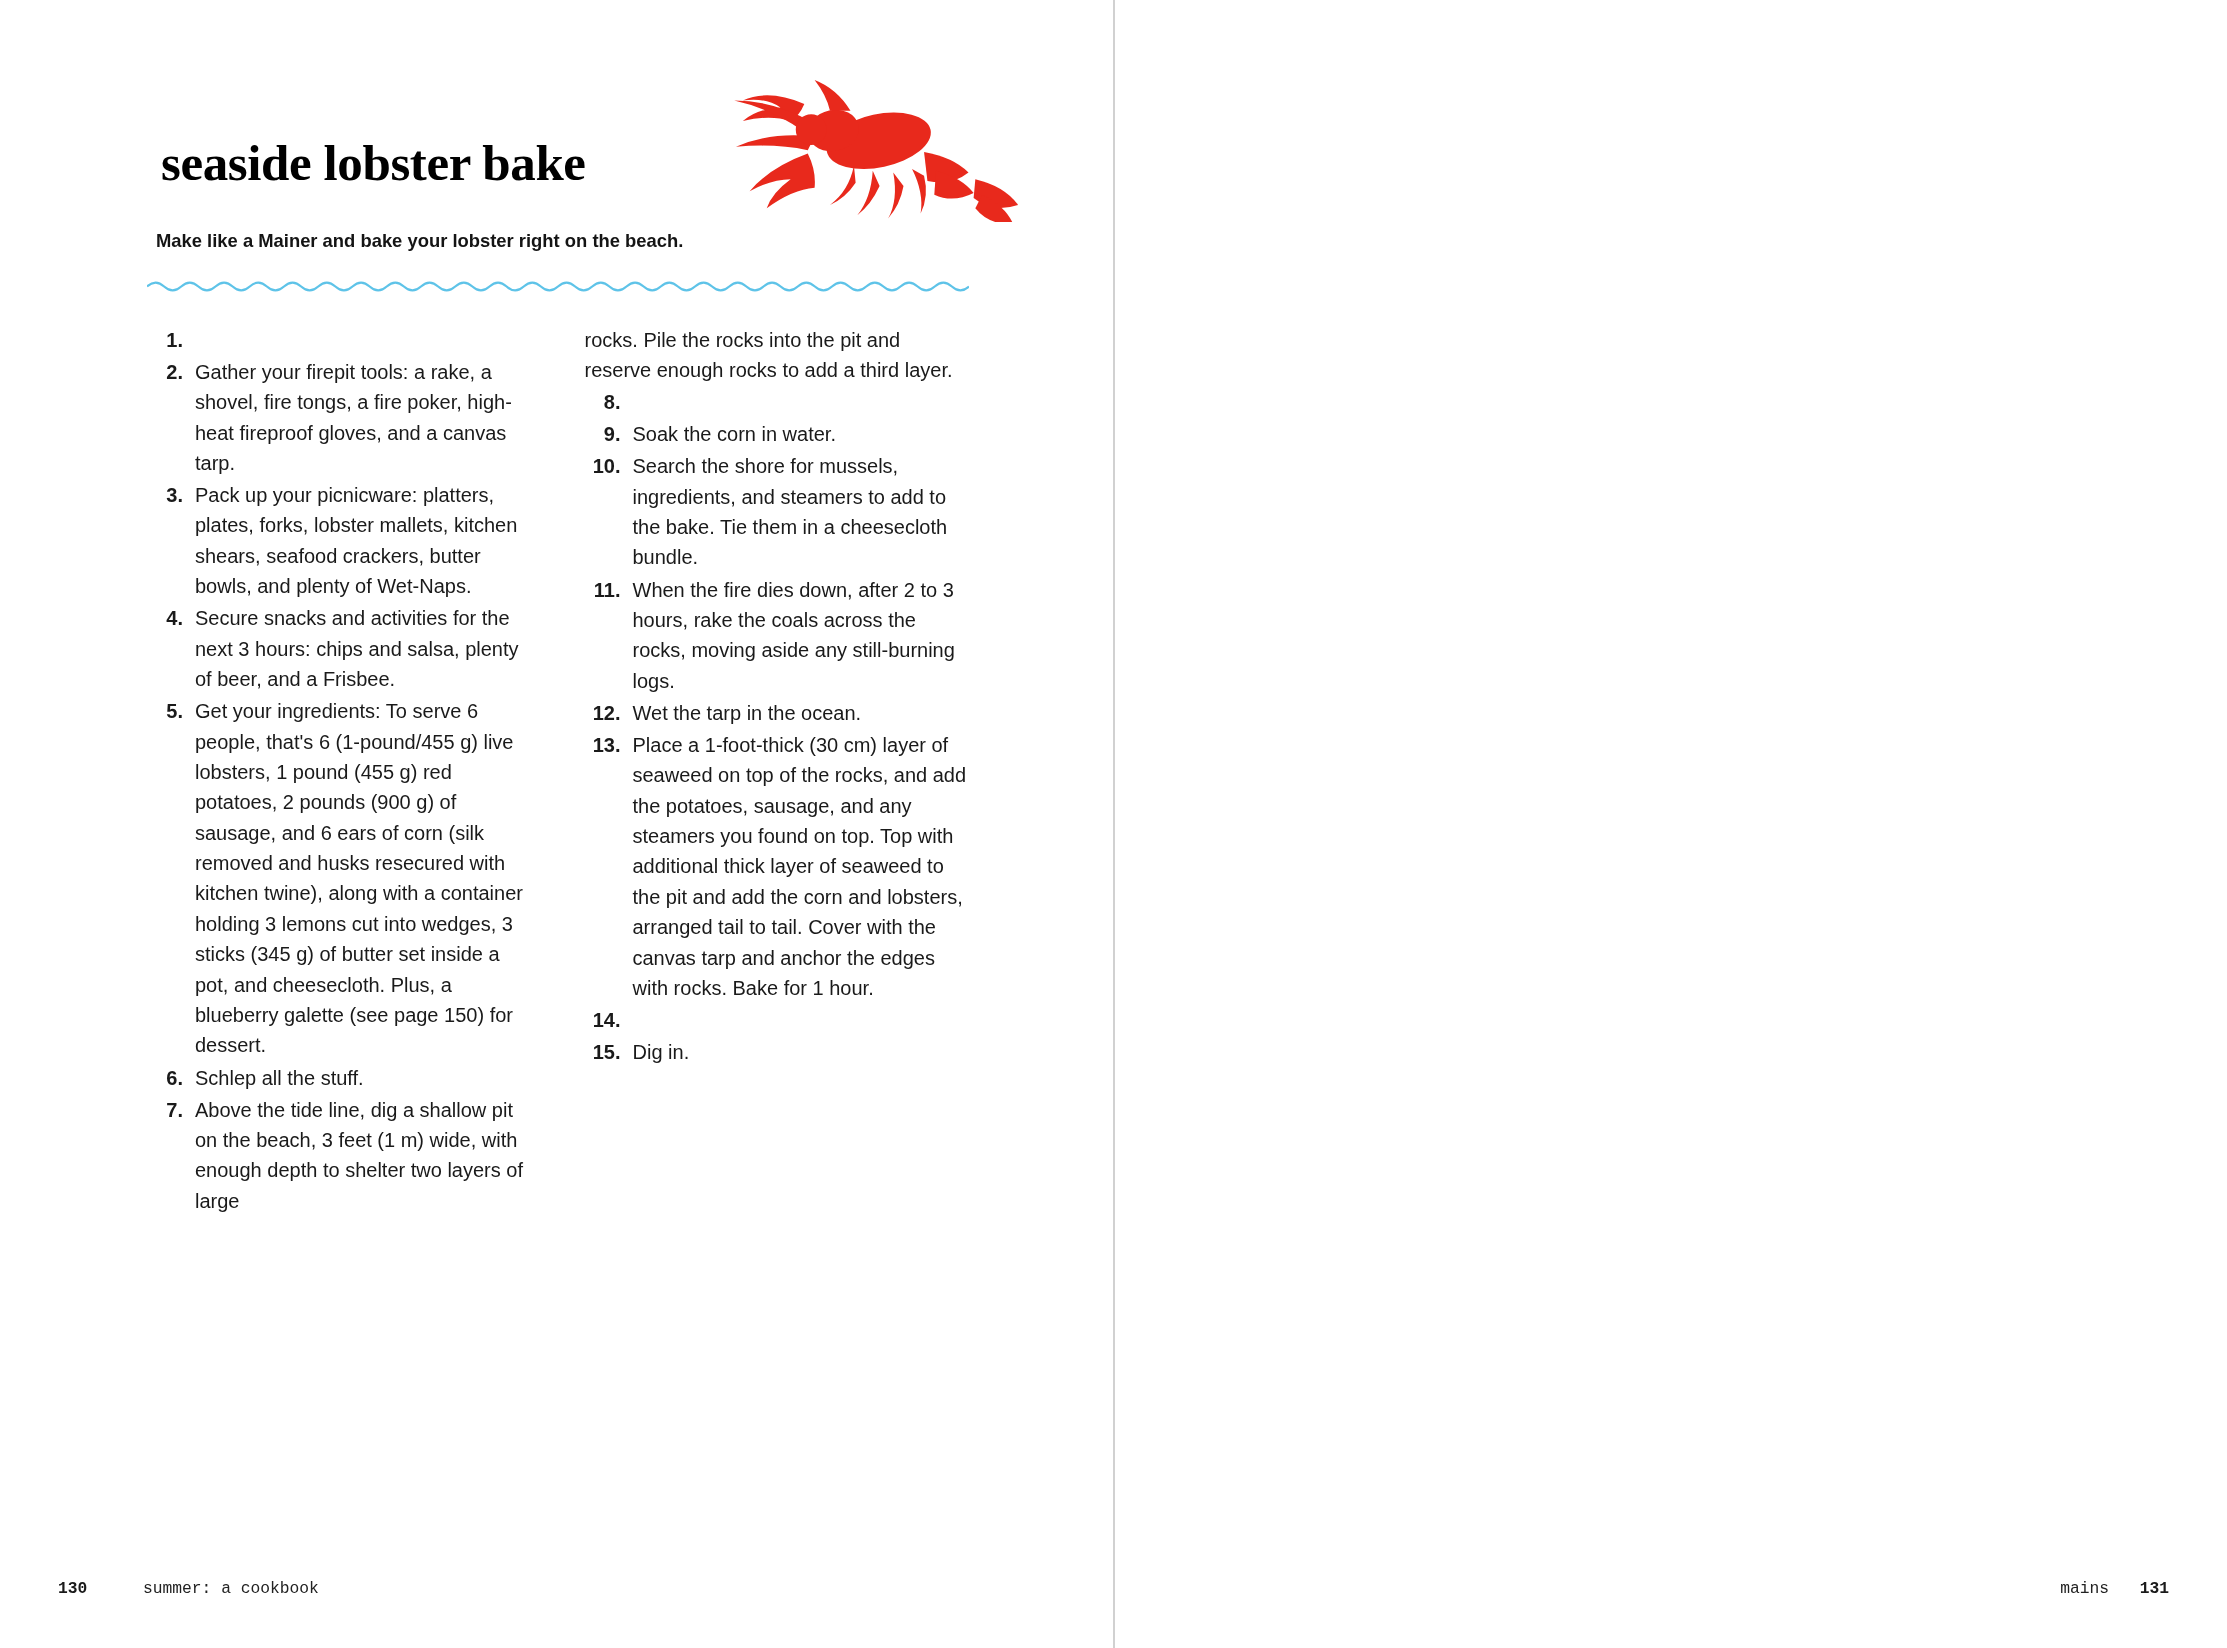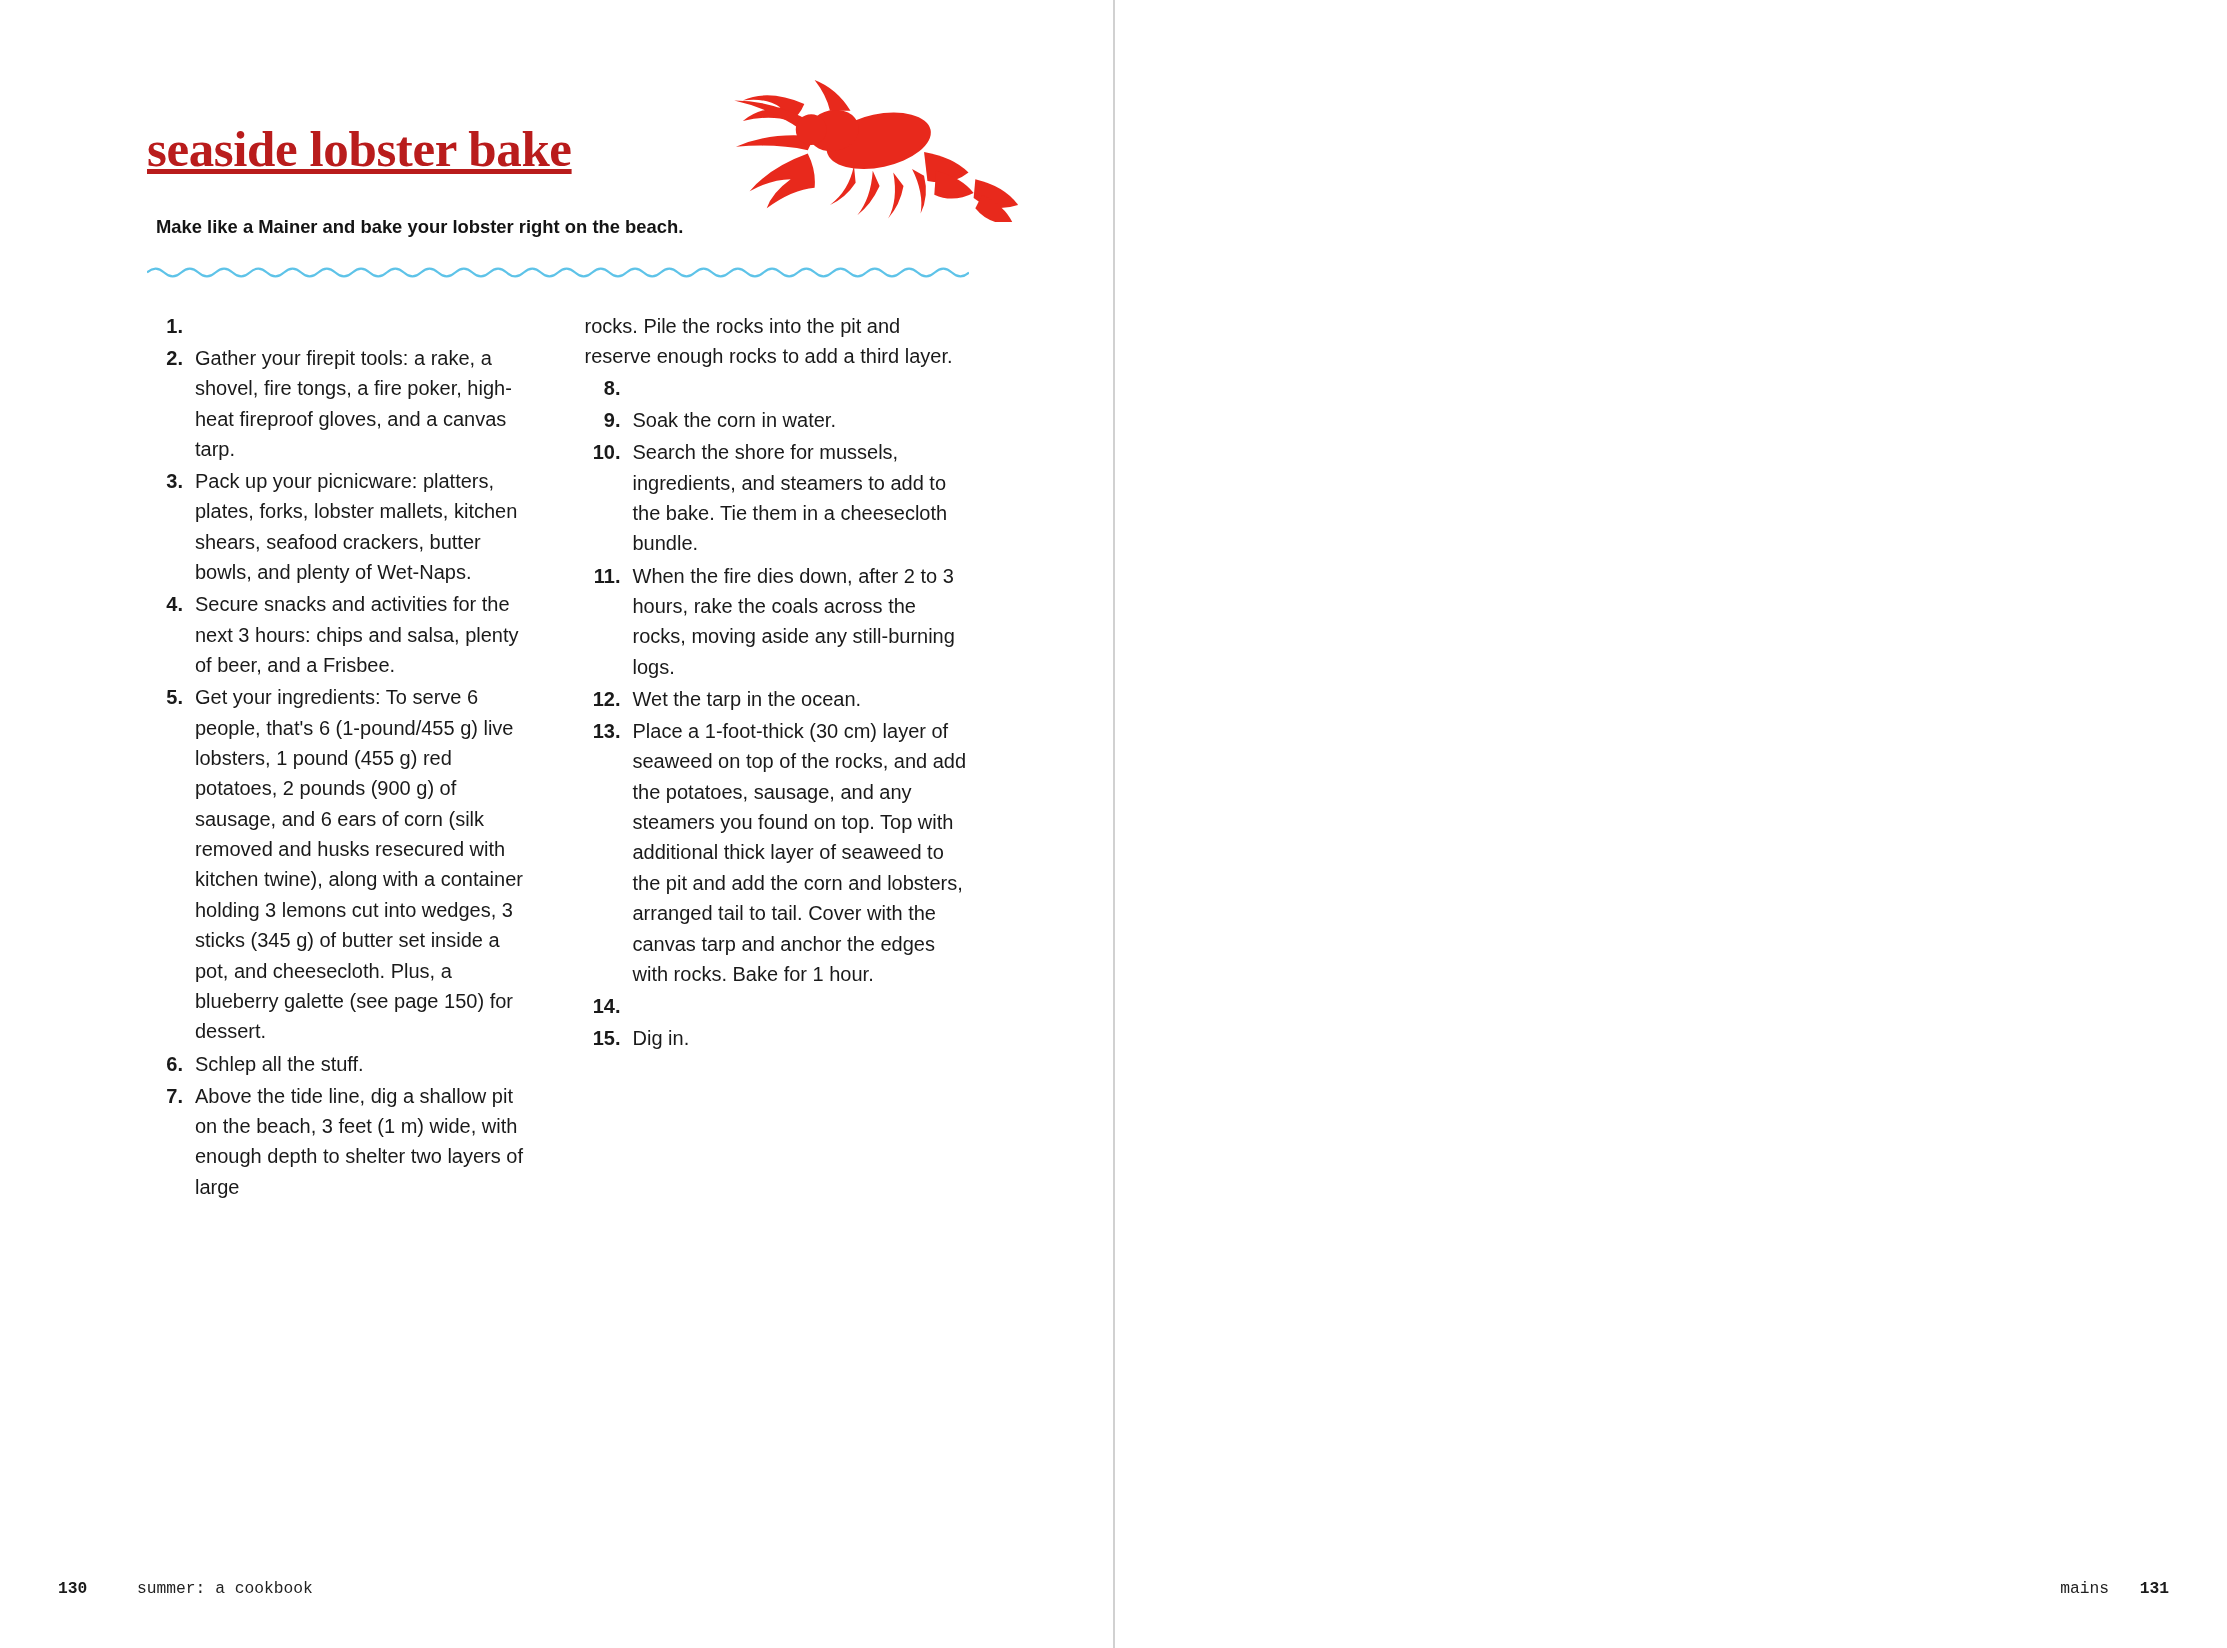--- a/index.html
+++ b/index.html
@@ -41,23 +41,22 @@
     width: 1.7px;
     background: linear-gradient(to right, #e9e9e9, #b9b9b9, #e9e9e9);
   }
 
   
   .recipe-title {
     font-family: "Liberation Serif", serif;
     font-weight: 700;
     font-size: 51px;
     letter-spacing: -0.4px;
-    color: #b91c1c;
-    margin: 0;
-    text-decoration: underline;
+    color: #000000;
+    margin: 14px;
   }
   .dek {
     font-size: 18.4px;
     font-weight: 700;
     line-height: 1.45;
     color: #141414;
     margin: 9px;
   }
 
   
@@ -124,21 +123,21 @@
     position: absolute;
     bottom: 50px;
     font-size: 16.3px;
     font-family: Liberation Mono, monospace;
   }
   .folio-left {
     left: 58px;
     font-weight: 700;
   }
   .folio-left-txt {
-    left: 137px;
+    left: 143px;
     font-weight: 400;
     color: #222;
   }
   .folio-right-txt {
     right: 118px;
     color: #222;
   }
   .folio-right {
     right: 58px;
     font-weight: 700;

